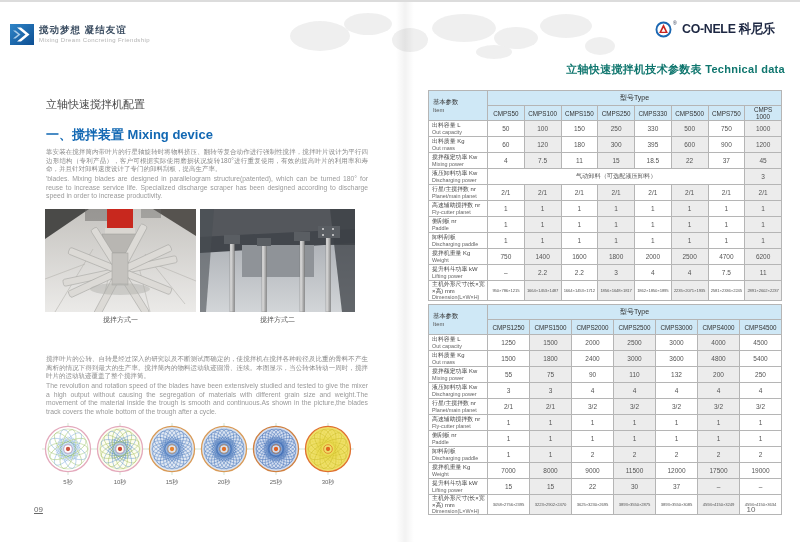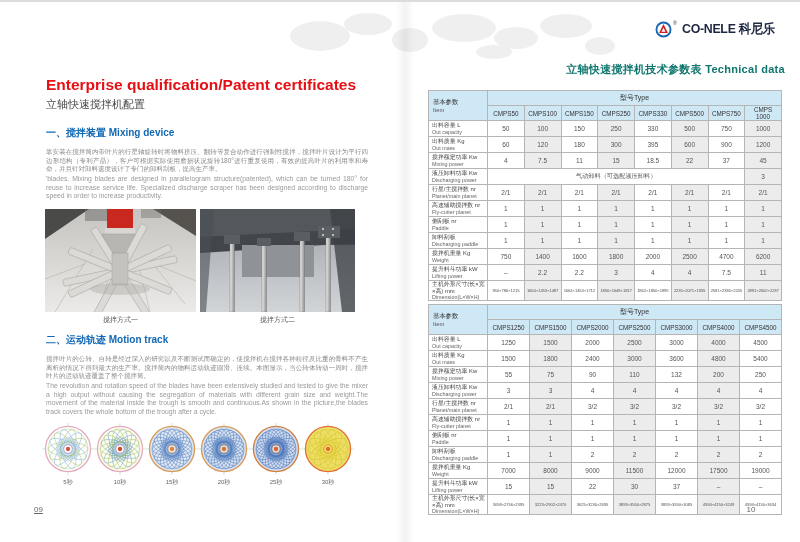--- a/index.html
+++ b/index.html
@@ -13,21 +13,21 @@
   .slogan-en{font-size:6px;color:#b3b3b3;letter-spacing:.4px;margin-top:2px;}
   .worldmap{position:absolute;left:268px;top:4px;opacity:.85;}
   .brand-right{position:absolute;left:655px;top:18px;display:flex;align-items:center;gap:3px;}
   .brand-text{font-size:13px;font-weight:bold;color:#1d2742;letter-spacing:-.3px;transform:scaleX(.95);transform-origin:left;white-space:nowrap;}
   .brand-reg{font-size:5px;color:#1d2742;position:relative;top:-6px;left:-2px;}
   .gutter{position:absolute;left:396px;top:0;width:18px;height:542px;
           background:linear-gradient(90deg,rgba(0,0,0,0) 0%,rgba(0,0,0,.05) 50%,rgba(0,0,0,0) 100%);}
   
   .lp-title{position:absolute;left:46px;top:74px;font-size:15.5px;font-weight:bold;color:#e60f14;}
   .lp-sub{position:absolute;left:46px;top:95px;font-size:11px;color:#4a4a4a;}
-  .sec-head{position:absolute;left:46px;font-size:10px;font-weight:bold;color:#1268b3;}
+  .sec-head{position:absolute;left:46px;font-size:13px;font-weight:bold;color:#1268b3;}
   .body-cn{font-size:6.5px;line-height:8.6px;color:#8a8a8a;text-align:justify;}
   .body-en{font-size:6.8px;line-height:8.8px;color:#9a9a9a;text-align:justify;margin-top:1px;}
   .para-block{position:absolute;left:46px;width:322px;}
   .photo{position:absolute;top:207px;height:103px;}
   .caption{position:absolute;top:313px;font-size:7px;color:#555;text-align:center;}
   .tracks{position:absolute;left:42px;top:421px;width:312px;display:flex;justify-content:space-between;}
   .track{display:flex;flex-direction:column;align-items:center;width:52px;}
   .track-label{font-size:6px;color:#666;margin-top:3px;}
   .pagenum{position:absolute;font-size:8px;color:#666;}
   
@@ -60,32 +60,48 @@
         <ellipse cx="52" cy="30" rx="30" ry="15"></ellipse>
           <ellipse cx="100" cy="18" rx="24" ry="11"></ellipse>
         <ellipse cx="142" cy="34" rx="18" ry="12"></ellipse>
           <ellipse cx="196" cy="22" rx="32" ry="14"></ellipse>
         <ellipse cx="248" cy="32" rx="22" ry="11"></ellipse>
           <ellipse cx="298" cy="20" rx="26" ry="12"></ellipse>
         <ellipse cx="332" cy="40" rx="15" ry="9"></ellipse>
           <ellipse cx="226" cy="46" rx="18" ry="7"></ellipse>
       </g>
     </svg>
+    <div class="brand-left">
+      <svg width="24" height="21" viewBox="0 0 24 21">
+        <defs>
+          <linearGradient id="lgchev" x1="0" y1="0" x2="1" y2="1">
+            <stop offset="0" stop-color="#2f85c8"></stop>
+              <stop offset="1" stop-color="#0d4e92"></stop>
+          </linearGradient>
+        </defs>
+        <rect width="24" height="21" fill="url(#lgchev)"></rect>
+        <polygon points="7,3.5 15.5,10.5 7,17.5 11,17.5 19.5,10.5 11,3.5" fill="#ffffff"></polygon>
+        <polygon points="3,6.5 8,10.5 3,14.5 5.5,14.5 10.5,10.5 5.5,6.5" fill="#a8cbe8"></polygon>
+      </svg>
+      <div>
+        <div class="slogan-cn">搅动梦想  凝结友谊</div>
+        <div class="slogan-en">Mixing  Dream Concreting Friendship</div>
+      </div>
+    </div>
     <div class="brand-right">
       <svg width="17" height="17" viewBox="0 0 20 20">
         <circle cx="10" cy="10" r="8.3" fill="#ffffff" stroke="#1b67b2" stroke-width="2.2"></circle>
         <path d="M10 3.5 L15.2 14.2 H4.8 Z" fill="#c9241f"></path>
         <path d="M10 8 L12.4 12.6 H7.6 Z" fill="#ffffff"></path>
       </svg>
       <span class="brand-reg">®</span>
       <span class="brand-text">CO-NELE 科尼乐</span>
     </div>
   </div>
 
-  <div class="lp-title">Enterprise qualification/Patent certificates</div>
   <div class="lp-sub">立轴快速搅拌机配置</div>
 
   <div class="sec-head" style="top:124px;">一、搅拌装置 Mixing device</div>
   <div class="para-block" style="top:146px;">
     <div class="body-cn">靠安装在搅拌筒内带叶片的行星轴旋转时将物料挤压、翻转等复合动作进行强制性搅拌，搅拌叶片设计为平行四边形结构（专利产品），客户可根据实际使用磨损状况旋转180°进行重复使用，有效的提高叶片的利用率和寿命，并且针对卸料速度设计了专门的卸料刮板，提高生产率。</div>
     <div class="body-en">'blades. Mixing blades are designed in parallelogram structure(patented), which can be turned 180° for reuse to increase service life. Specialized discharge scraper has been designed according to discharge speed in order to increase productivity.</div>
   </div>
 
   <svg class="photo" style="left:45px;" width="151" height="103" viewBox="0 0 151 103">
     <defs>
@@ -154,21 +170,20 @@
         <circle cx="123" cy="20" r="1"></circle>
         <circle cx="133" cy="20" r="1"></circle>
         <circle cx="123" cy="26" r="1"></circle>
         <circle cx="133" cy="26" r="1"></circle>
       </g>
   </svg>
 
   <div class="caption" style="left:45px;width:151px;">搅拌方式一</div>
   <div class="caption" style="left:200px;width:155px;">搅拌方式二</div>
 
-  <div class="sec-head" style="top:331px;">二、运动轨迹 Motion track</div>
   <div class="para-block" style="top:353px;">
     <div class="body-cn">搅拌叶片的公转、自转是经过深入的研究以及不断测试而确定的，使搅拌机在搅拌各种粒径及比重的骨料不产生离析的情况下得到最大的生产率。搅拌筒内的物料运动轨迹圆滑、连续。本图显示，当公转体转动一周时，搅拌叶片的运动轨迹覆盖了整个搅拌筒。</div>
     <div class="body-en">The revolution and rotation speed of the blades have been extensively studied and tested to give the mixer a high output without causing the segregation of materials with different grain size and weight.The movement of the material inside the trough is smooth and continuous.As shown in the picture,the blades track covers the whole bottom of the trough after a cycle.</div>
   </div>
 
   <div class="tracks" id="tracks">
       <div class="track">
         <svg viewBox="0 0 60 60" width="52" height="52">
           <line x1="0" y1="30" x2="60" y2="30" stroke="#9cc49c" stroke-width="0.5"></line>
           <line x1="30" y1="0" x2="30" y2="60" stroke="#9cc49c" stroke-width="0.5"></line>

